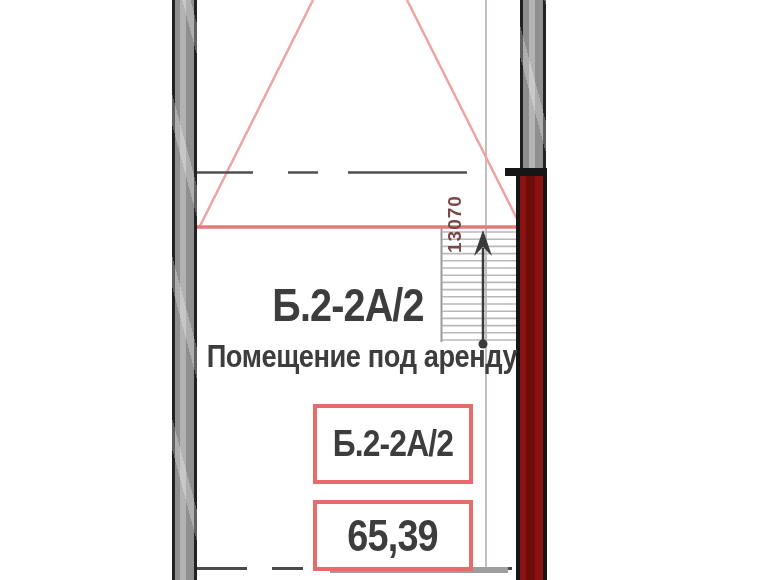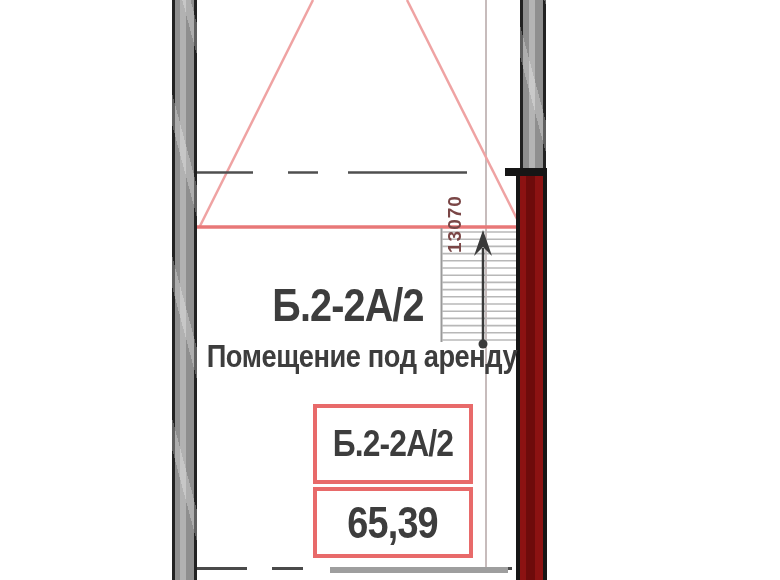--- a/index.html
+++ b/index.html
@@ -60,21 +60,21 @@
     font-size:19px;font-weight:bold;color:var(--dim-text);letter-spacing:1px;
   }
   
   .label-box{position:absolute;left:313px;top:404px;width:160px;z-index:4;}
   .label-cell{
     border:4px solid var(--box-border);background:#ffffff;
     display:flex;align-items:center;justify-content:center;
     color:var(--text-dark);font-weight:bold;white-space:nowrap;
   }
   .label-cell.unit{height:80px;font-size:37px;}
-  .label-cell.area{height:71px;font-size:44px;margin-top:3px;}
+  .label-cell.area{height:71px;font-size:44px;margin-top:16px;}
   .label-cell .squeeze{display:inline-block;transform:scaleX(.86);transform-origin:center;letter-spacing:-1px;}
 </style>
 </head>
 <body>
 
 <div class="canvas">
 
   <div class="wall-left"></div>
   <div class="wall-right-gray"></div>
   <div class="wall-maroon"></div>

